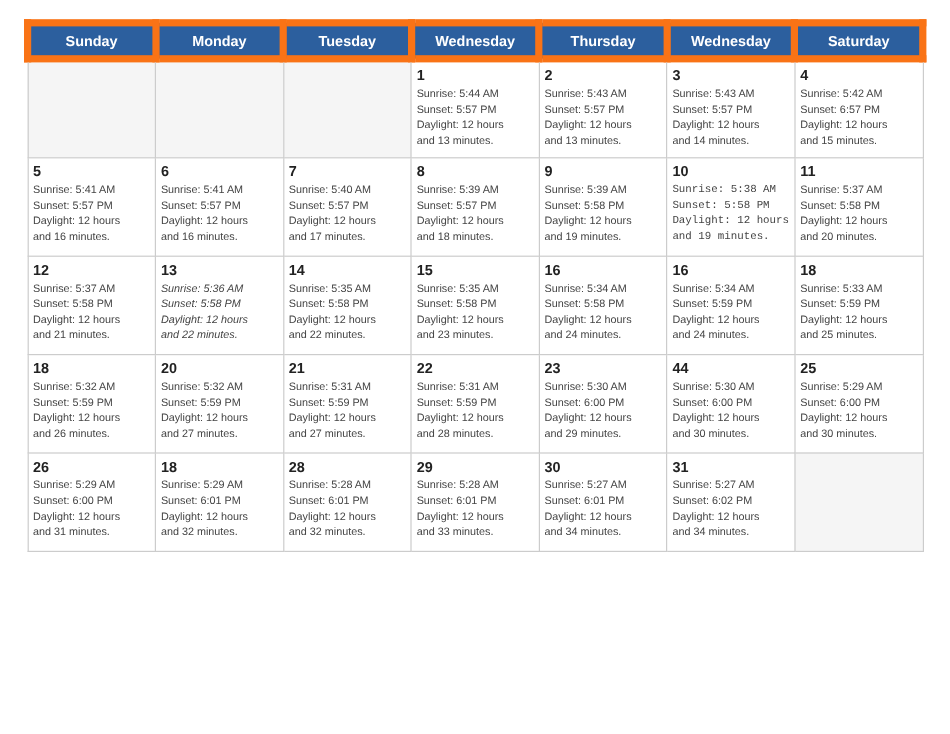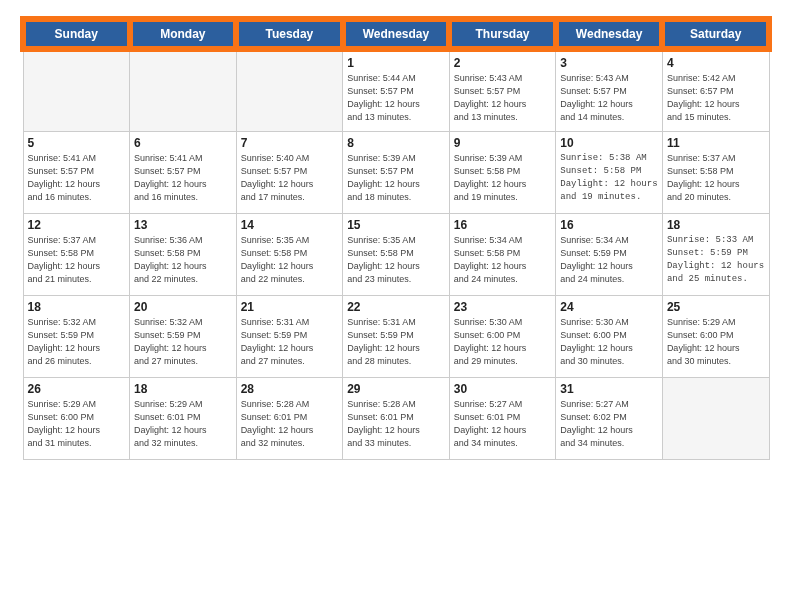--- a/index.html
+++ b/index.html
@@ -183,21 +183,21 @@
         <tr>
           <td>
             <span class="day-number">12</span>
             <div class="day-info" style="white-space: pre-line;">Sunrise: 5:37 AM
 Sunset: 5:58 PM
 Daylight: 12 hours
 and 21 minutes.</div>
           </td>
           <td>
             <span class="day-number">13</span>
-            <div class="day-info" style="white-space: pre-line;">Sunrise: 5:36 AM
+            <div class="day-info" style="white-space: pre-line; font-style: italic;">Sunrise: 5:36 AM
 Sunset: 5:58 PM
 Daylight: 12 hours
 and 22 minutes.</div>
           </td>
           <td>
             <span class="day-number">14</span>
             <div class="day-info" style="white-space: pre-line;">Sunrise: 5:35 AM
 Sunset: 5:58 PM
 Daylight: 12 hours
 and 22 minutes.</div>
@@ -218,21 +218,21 @@
           </td>
           <td>
             <span class="day-number">16</span>
             <div class="day-info" style="white-space: pre-line;">Sunrise: 5:34 AM
 Sunset: 5:59 PM
 Daylight: 12 hours
 and 24 minutes.</div>
           </td>
           <td>
             <span class="day-number">18</span>
-            <div class="day-info" style="white-space: pre-line; font-family: Liberation Mono, monospace;">Sunrise: 5:33 AM
+            <div class="day-info" style="white-space: pre-line;">Sunrise: 5:33 AM
 Sunset: 5:59 PM
 Daylight: 12 hours
 and 25 minutes.</div>
           </td>
         </tr>
         <tr>
           <td>
             <span class="day-number">18</span>
             <div class="day-info" style="white-space: pre-line;">Sunrise: 5:32 AM
 Sunset: 5:59 PM
@@ -261,21 +261,21 @@
 and 28 minutes.</div>
           </td>
           <td>
             <span class="day-number">23</span>
             <div class="day-info" style="white-space: pre-line;">Sunrise: 5:30 AM
 Sunset: 6:00 PM
 Daylight: 12 hours
 and 29 minutes.</div>
           </td>
           <td>
-            <span class="day-number">24</span>
+            <span class="day-number">44</span>
             <div class="day-info" style="white-space: pre-line;">Sunrise: 5:30 AM
 Sunset: 6:00 PM
 Daylight: 12 hours
 and 30 minutes.</div>
           </td>
           <td>
             <span class="day-number">25</span>
             <div class="day-info" style="white-space: pre-line;">Sunrise: 5:29 AM
 Sunset: 6:00 PM
 Daylight: 12 hours

